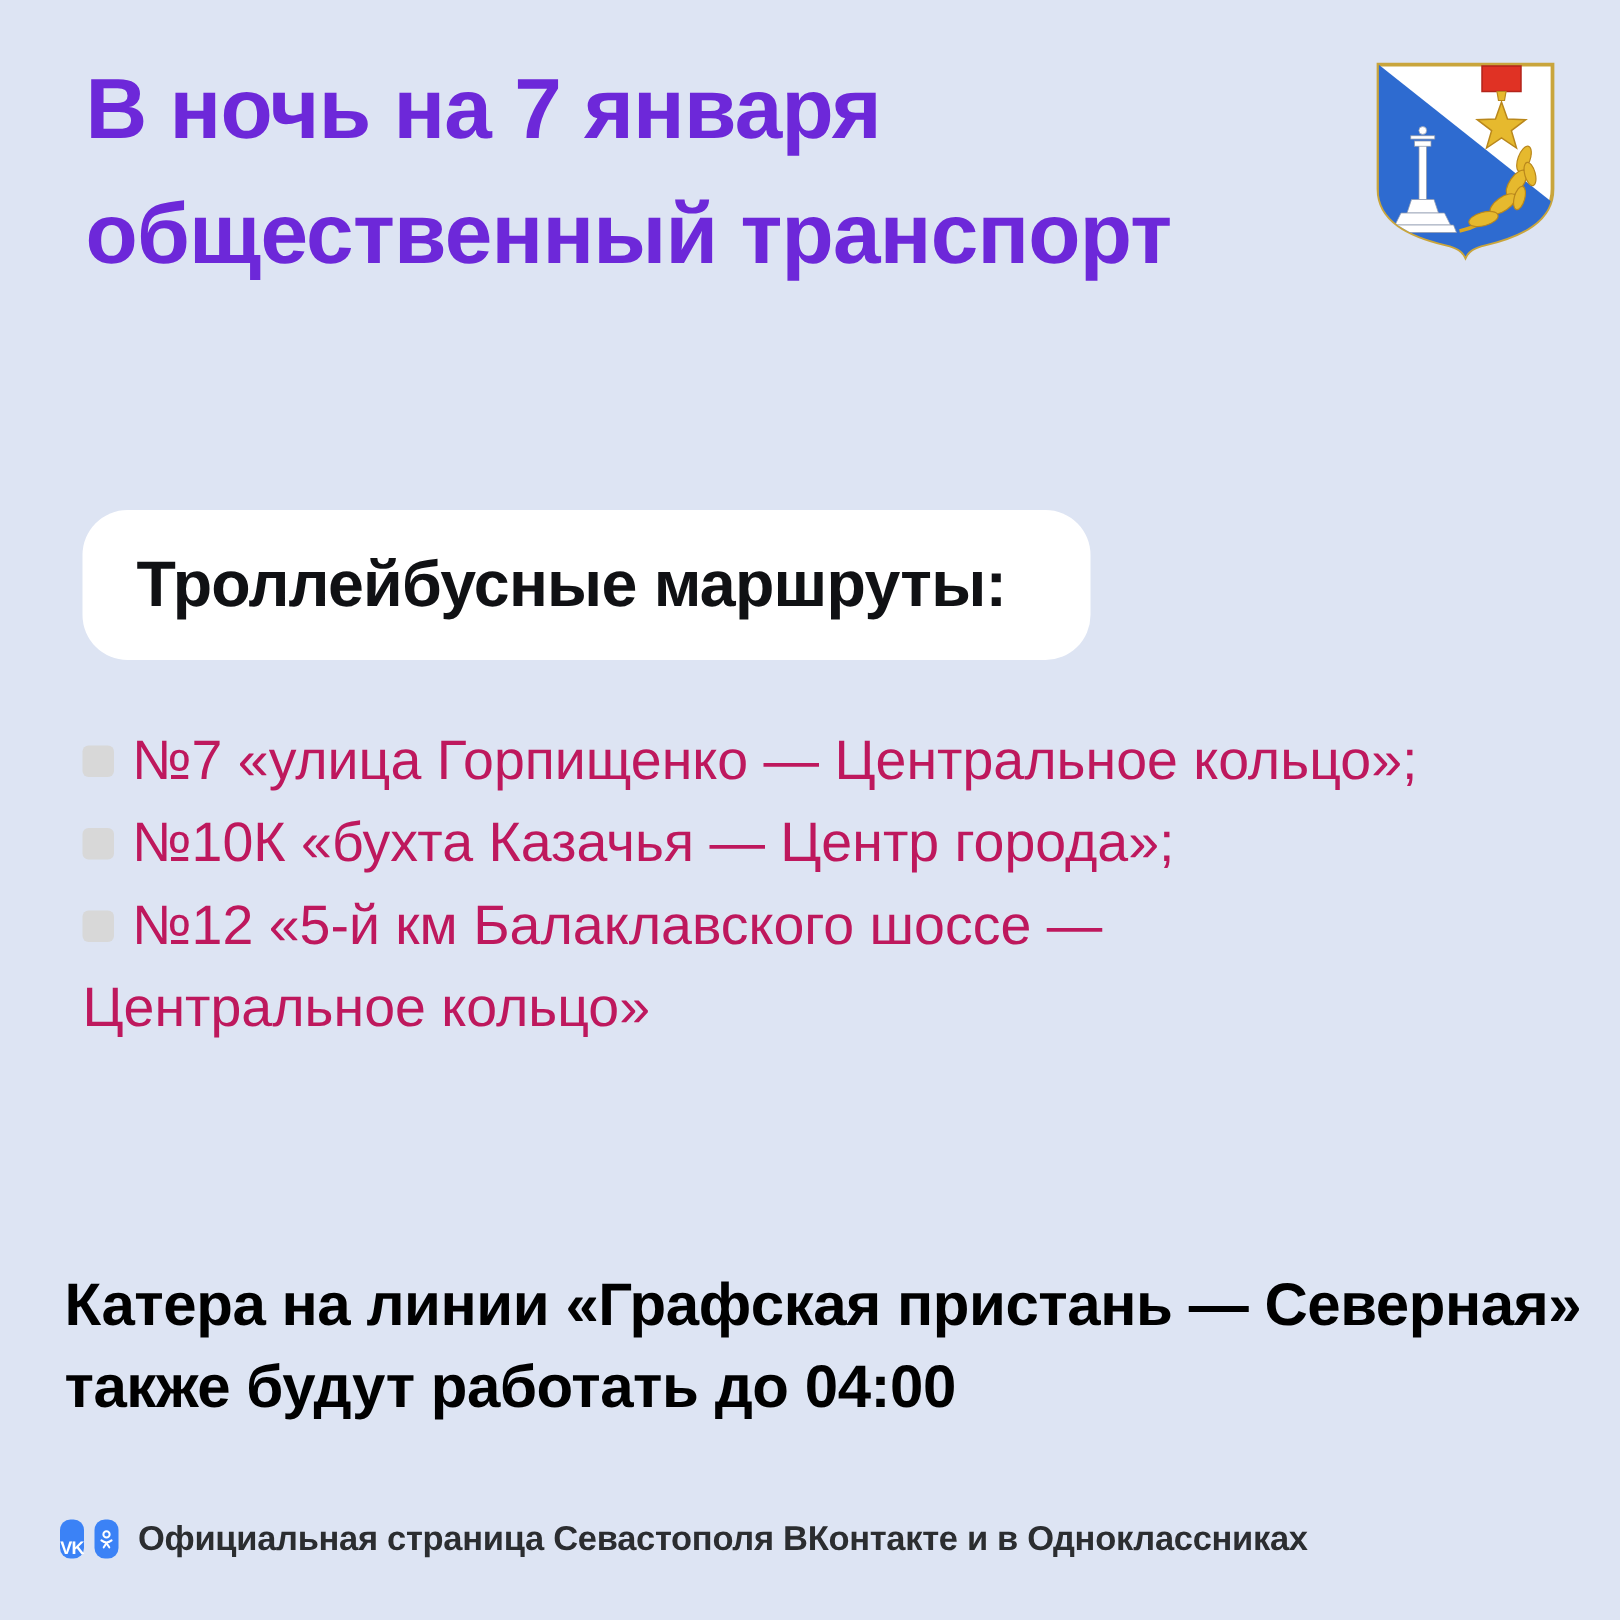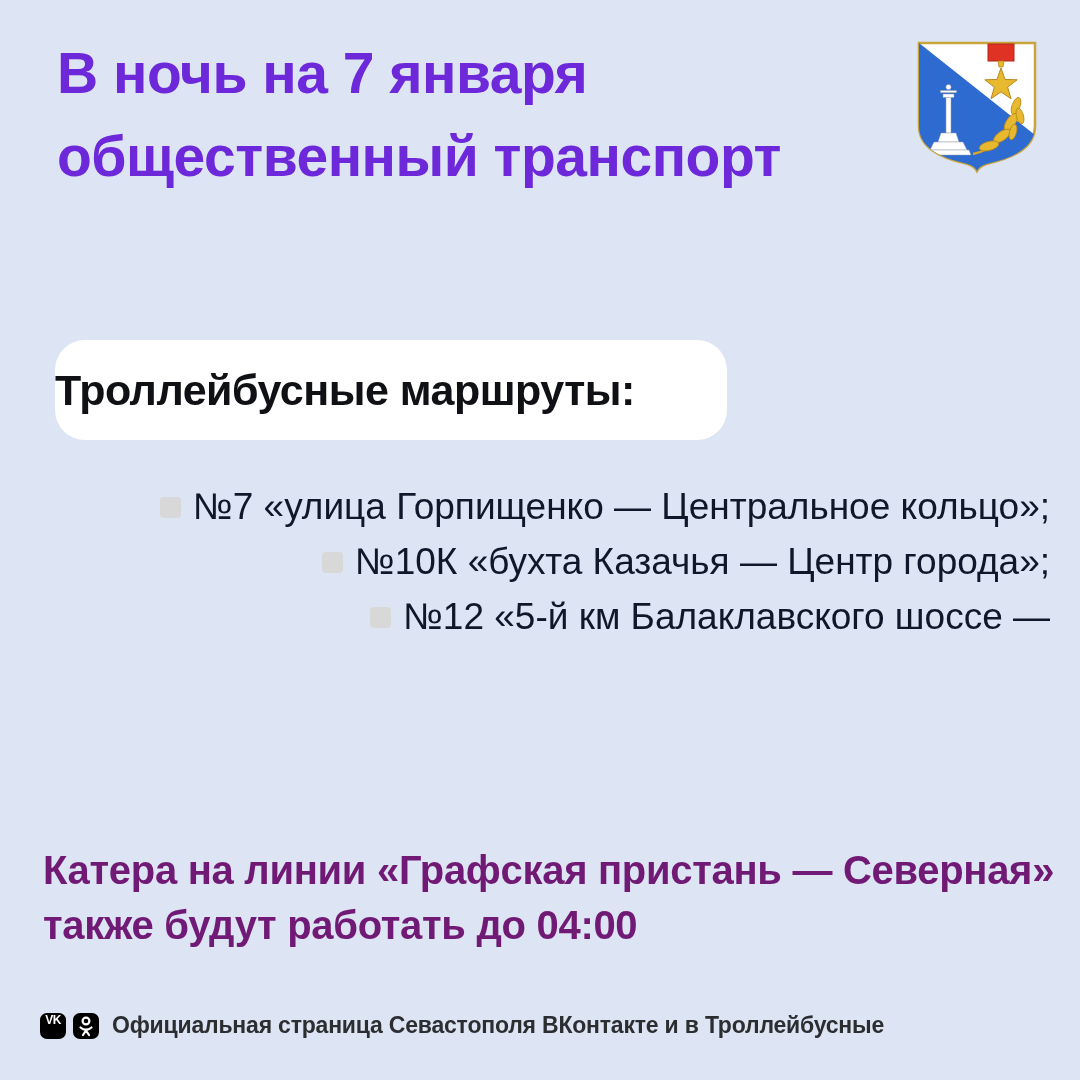--- a/index.html
+++ b/index.html
@@ -14,46 +14,46 @@
     font-size:57px;font-weight:700;line-height:83px;
     letter-spacing:-0.5px;color:#6d28d9;
   }
   .emblem{
     position:absolute;left:916px;top:40px;width:122px;height:134px;
   }
   .pill{
     position:absolute;left:55px;top:340px;width:672px;height:100px;
     background:#ffffff;border-radius:30px;
     display:flex;align-items:center;
-    box-sizing:border-box;
+    box-sizing:border-box;padding-left:36px;
   }
   .pill-label{
     font-size:43px;font-weight:600;letter-spacing:-0.5px;color:#101114;
   }
   .routes{
     position:absolute;left:55px;top:479px;width:995px;
-    font-size:37px;font-weight:400;color:#0f172a;text-align:right;
+    font-size:37px;font-weight:400;color:#be185d;
   }
   .route-row{height:55px;line-height:55px;white-space:nowrap;}
   .bullet{
     display:inline-block;width:21px;height:21px;border-radius:4px;
     background:#d8d8d8;margin-right:12px;transform:translateY(-1px);
   }
   .note{
     position:absolute;left:43px;top:843px;
     font-size:40px;font-weight:700;line-height:55px;
-    letter-spacing:-0.3px;color:#701a75;
+    letter-spacing:-0.3px;color:#000000;
   }
   .footer{
     position:absolute;left:40px;top:1012px;
     display:flex;align-items:center;
   }
   .soc-icon{
-    width:26px;height:26px;border-radius:7px;background:#000000;
-    display:flex;align-items:flex-start;justify-content:center;
+    width:16px;height:26px;border-radius:7px;background:#3b82f6;
+    display:flex;align-items:flex-end;justify-content:center;
     margin-right:7px;flex:0 0 auto;
   }
   .vk-glyph{
     color:#ffffff;font-size:12px;font-weight:800;letter-spacing:-0.5px;
     font-family:"Liberation Sans",sans-serif;
   }
   .footer-text{
     margin-left:6px;font-size:23px;font-weight:600;
     letter-spacing:-0.2px;color:#2b2d30;
   }
@@ -114,32 +114,33 @@
 <div class="routes">
   <div class="route-row">
     <span class="bullet"></span><span>№7 «улица Горпищенко — Центральное кольцо»;</span>
   </div>
   <div class="route-row">
     <span class="bullet"></span><span>№10К «бухта Казачья — Центр города»;</span>
   </div>
   <div class="route-row">
     <span class="bullet"></span><span>№12 «5-й км Балаклавского шоссе —</span>
   </div>
+  <div class="route-row">Центральное кольцо»</div>
 </div>
 
 <div class="note">
   <div>Катера на линии «Графская пристань — Северная»</div>
   <div>также будут работать до 04:00</div>
 </div>
 
 <div class="footer">
   <div class="soc-icon">
     <span class="vk-glyph">VK</span>
   </div>
   <div class="soc-icon">
     <svg width="26" height="26" viewBox="0 0 26 26" xmlns="http://www.w3.org/2000/svg">
       <circle cx="13" cy="8" r="3.4" fill="none" stroke="#ffffff" stroke-width="2.2"></circle>
       <path d="M7.5,14.5 Q13,19 18.5,14.5" fill="none" stroke="#ffffff" stroke-width="2.2" stroke-linecap="round"></path>
       <path d="M10,22 L13,17.5 L16,22" fill="none" stroke="#ffffff" stroke-width="2.2" stroke-linecap="round" stroke-linejoin="round"></path>
     </svg>
   </div>
-  <span class="footer-text">Официальная страница Севастополя ВКонтакте и в Троллейбусные</span>
+  <span class="footer-text">Официальная страница Севастополя ВКонтакте и в Одноклассниках</span>
 </div>
 
 </body></html>

